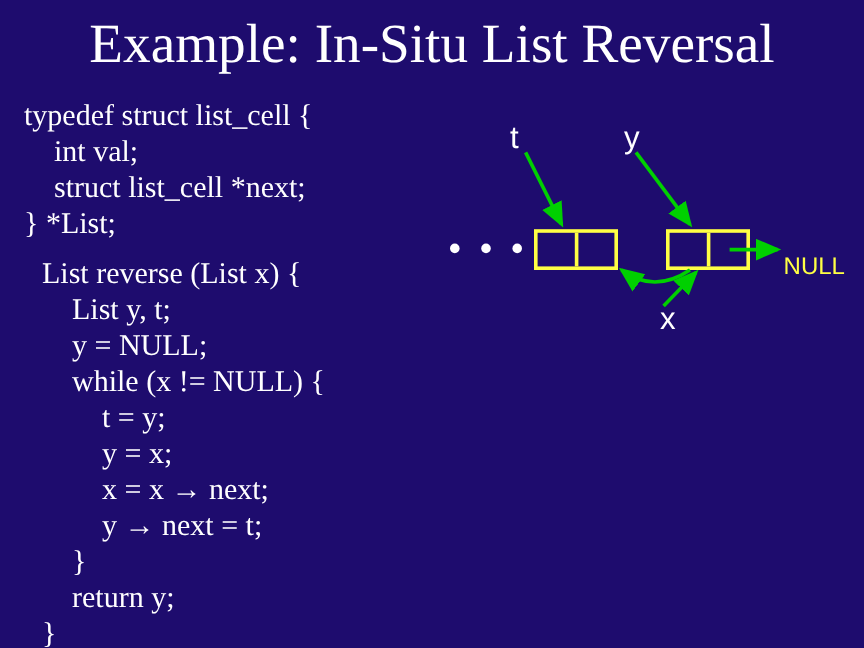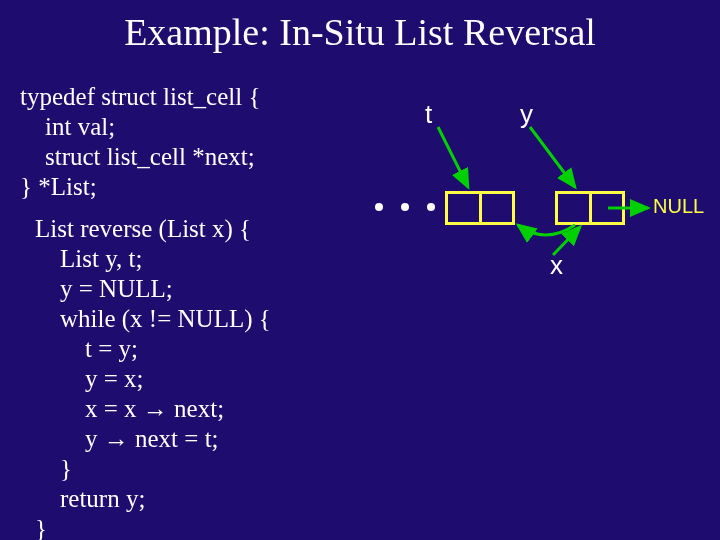--- a/index.html
+++ b/index.html
@@ -16,21 +16,21 @@
     position: relative;
     width: 720px;
     height: 540px;
   }
   .title {
     position: absolute;
     top: 10px;
     left: 0;
     width: 720px;
     text-align: center;
-    font-size: 38px;
+    font-size: 46px;
     color: #fff;
   }
   .code-block {
     position: absolute;
     font-size: 25px;
     line-height: 1.2;
     white-space: pre;
   }
   .typedef {
     top: 82px;
@@ -82,20 +82,21 @@
     border-right: 3px solid #ffff44;
   }
   .cell .half:last-child {
     border-right: none;
   }
   .null-label {
     position: absolute;
     font-size: 20px;
     color: #ffff44;
     font-family: Arial, Helvetica, sans-serif;
+    margin-top: 16px;
   }
   svg.arrow {
     position: absolute;
     overflow: visible;
   }
 </style>
 </head>
 <body>
 
 <div class="slide">

